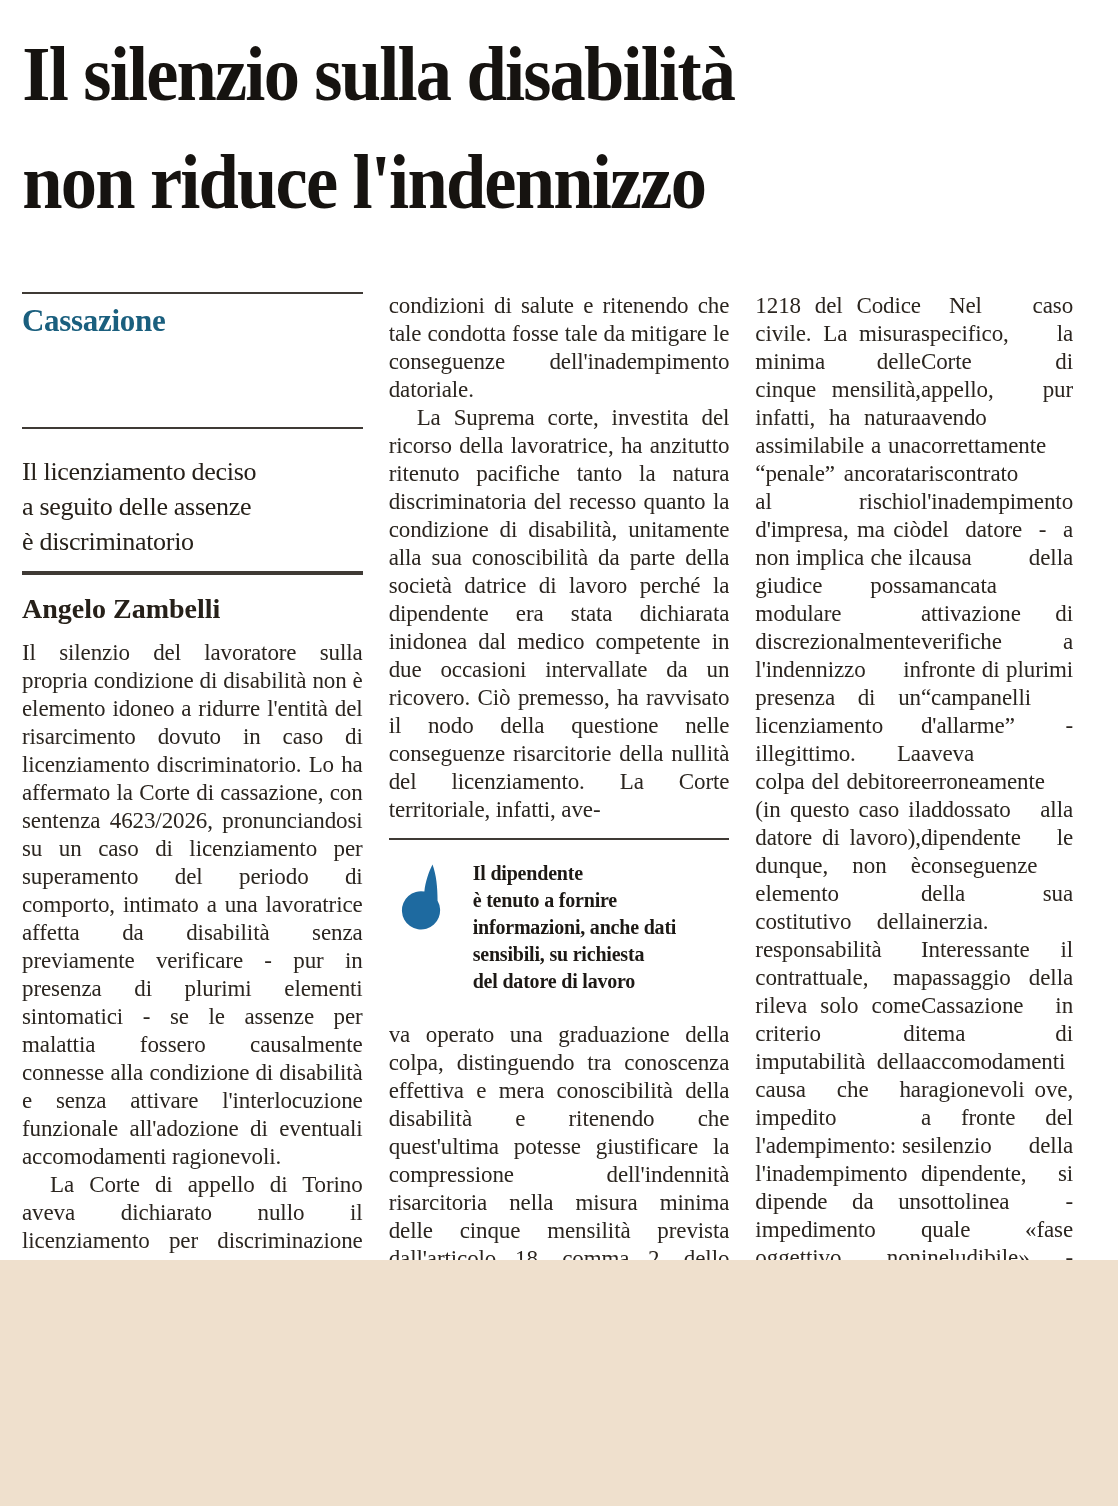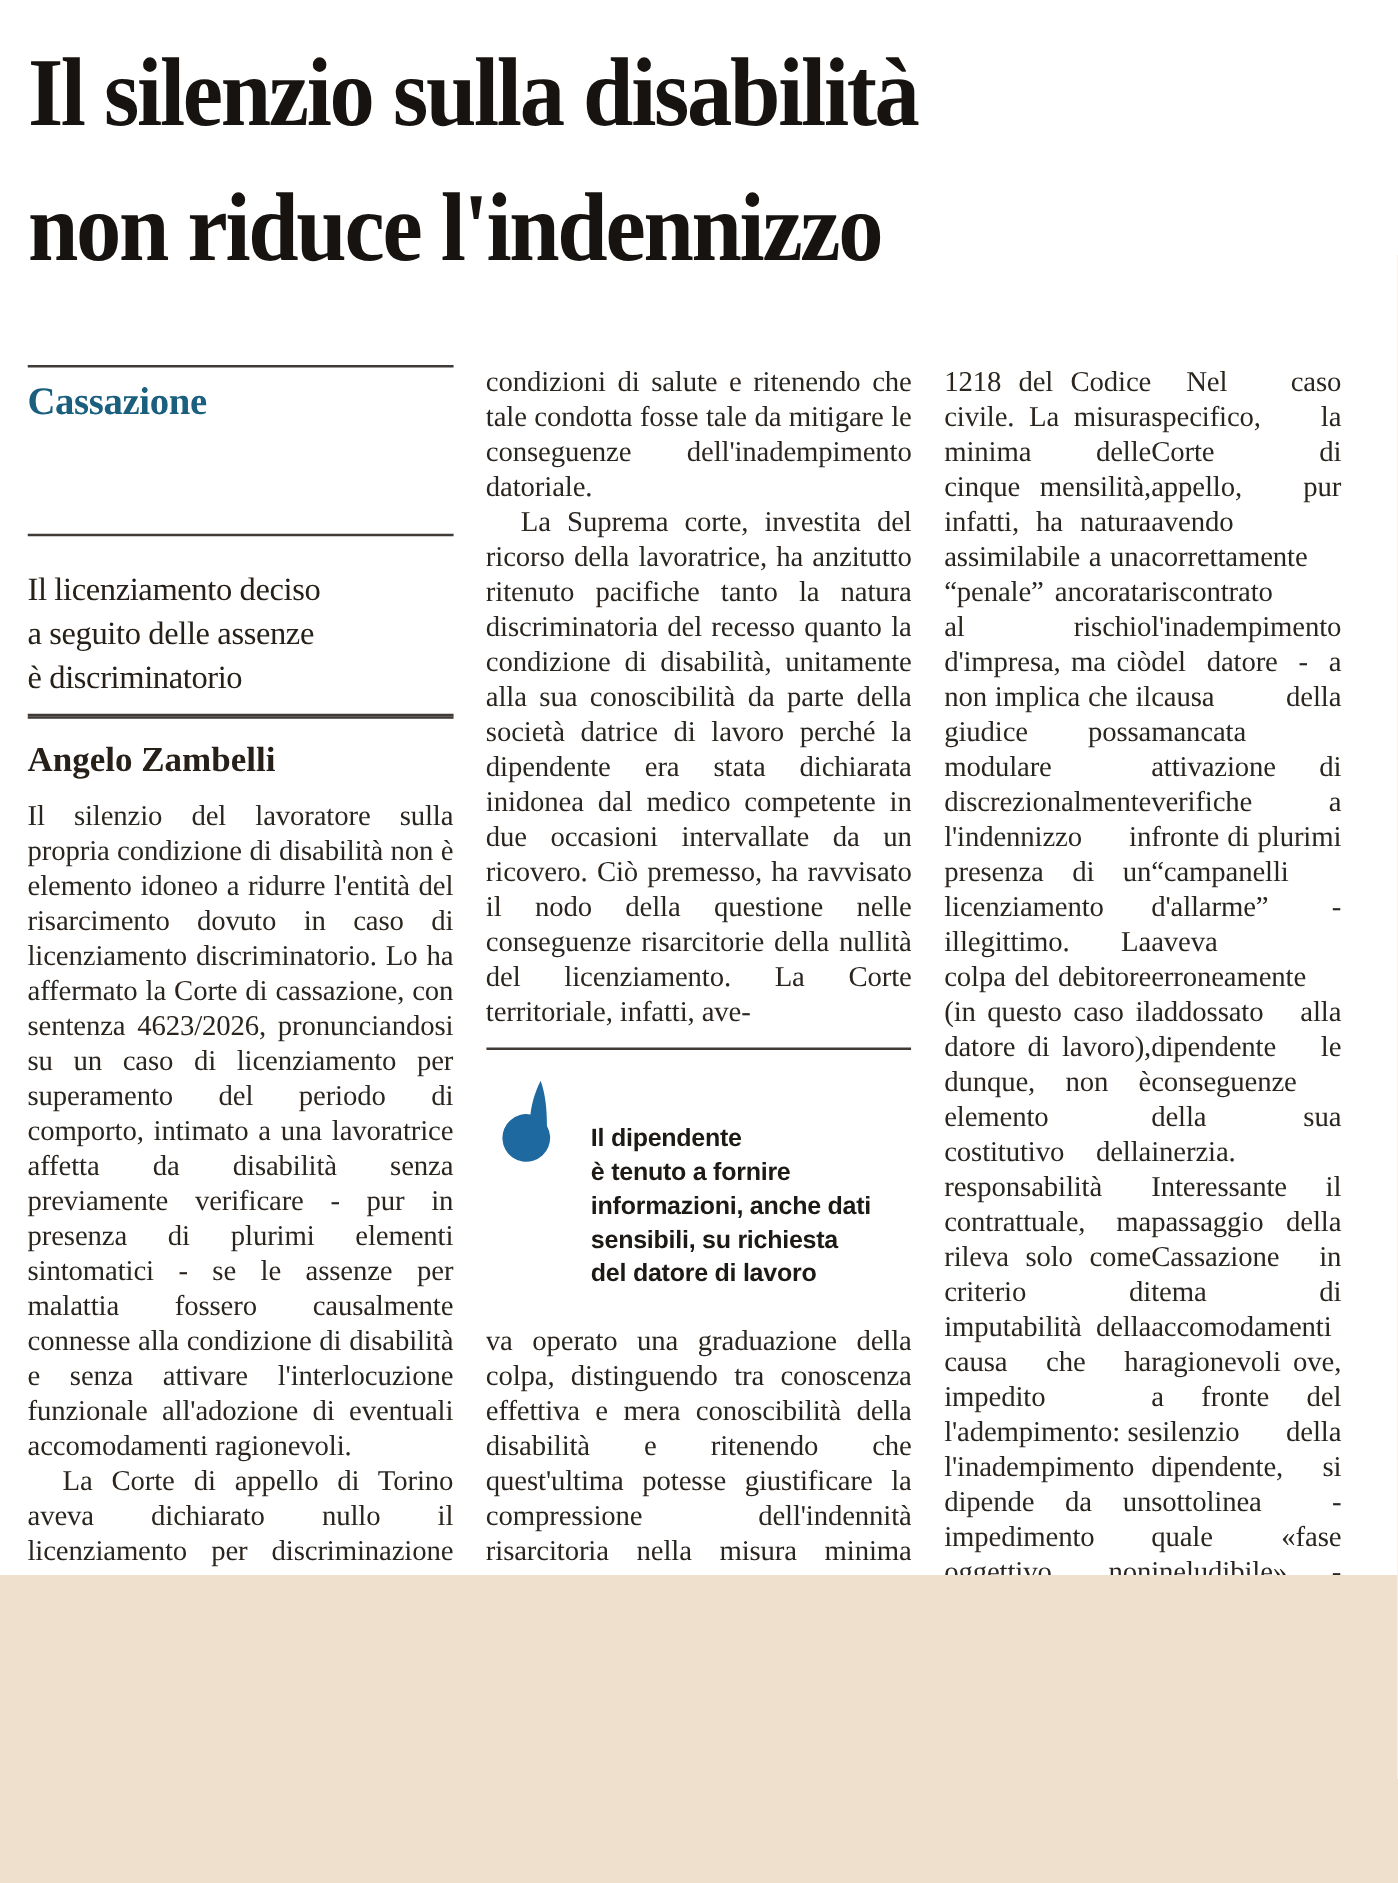--- a/index.html
+++ b/index.html
@@ -76,29 +76,28 @@
     hyphens:auto;-webkit-hyphens:auto;
     color:#2b251f;
   }
   .body-p.first{}
   .body-p.indent{text-indent:28px;}
   .pullquote{margin:14px 0 26px 0;}
   .pq-rule{margin-bottom:18px;}
   .pq-row{display:flex;gap:30px;padding-left:12px;}
   .pq-icon{flex:0 0 auto;margin-top:4px;}
   .pq-text{
-    font-family:Liberation Sans, sans-serif;
+    font-family:Liberation Serif, serif;
     font-weight:700;
     font-size:20px;
     line-height:27px;
     letter-spacing:-.2px;
     color:#1d1915;
     white-space:pre-line;
     padding-top:2px;
-    margin-top:38px;
   }
   .copyright{
     margin-top:auto;
     padding-bottom:4px;
     text-align:right;
     font-family:"Liberation Sans", sans-serif;
     font-size:16px;
     letter-spacing:.4px;
     color:#8d8173;
   }

